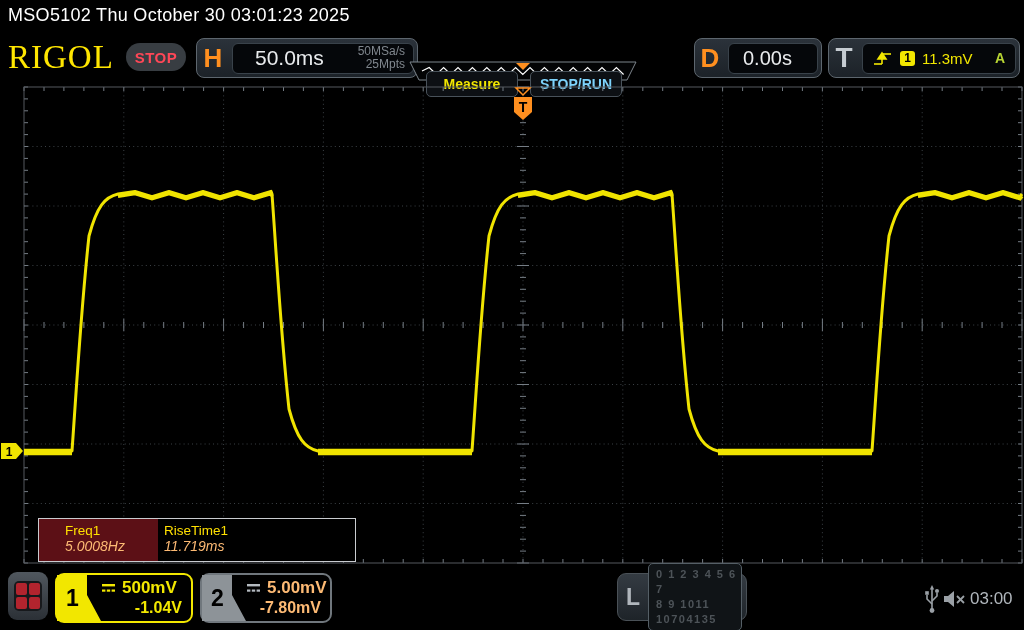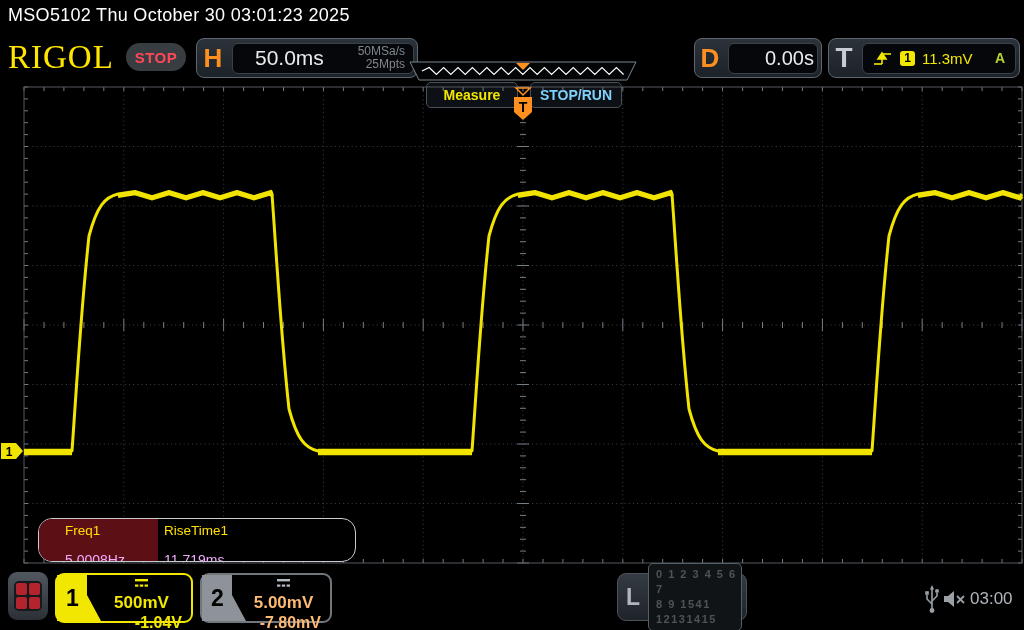--- a/index.html
+++ b/index.html
@@ -13,53 +13,53 @@
   .stop-pill{position:absolute;left:126px;top:13px;width:60px;height:28px;border-radius:14px;background:#383d42;color:#ff4757;font-weight:700;font-size:15px;display:flex;align-items:center;justify-content:center;letter-spacing:.5px;text-align:center;}
   .blk{position:absolute;top:8px;height:40px;background:linear-gradient(#2b323a,#1c2228);border:1.5px solid #5d666e;border-radius:8px;display:flex;align-items:center;box-sizing:border-box;}
   .blk .letter{font-weight:700;font-size:26px;color:#ff8f1f;width:32px;text-align:center;flex:0 0 auto;}
   .blk .inner{flex:1;height:31px;margin:0 3px;background:#05070a;border:1px solid #39424a;border-radius:6px;display:flex;align-items:center;box-sizing:border-box;}
   .hblock{left:196px;width:222px;}
   .hblock .inner{justify-content:space-between;padding:0 8px 0 22px;align-items:center;}
   .timebase{color:#e9ebed;font-size:21px;}
   .srate{color:#80878e;font-size:12px;line-height:13px;text-align:right;margin-left:20px;}
   .dblock{left:694px;width:128px;}
   .dblock .letter{width:30px;}
-  .dvalue{color:#e9ebed;font-size:20px;padding-left:14px;margin-left:22px;}
+  .dvalue{color:#e9ebed;font-size:20px;padding-left:14px;}
   .tblock{left:828px;width:192px;}
   .tblock .letter{color:#c6ccd2;font-size:28px;width:30px;}
   .tblock .inner{gap:7px;padding:0 10px;}
   .trig-badge{width:15px;height:15px;border-radius:3px;background:#f2e700;color:#000;font-weight:700;font-size:12px;display:flex;align-items:center;justify-content:center;flex:0 0 auto;}
   .trig-level{color:#f2e700;font-size:15px;}
   .trig-mode{color:#b7d433;font-size:14px;font-weight:700;margin-left:auto;}
-  .hbtn{position:absolute;top:52px;width:92px;height:26px;background:#0d1014;border:1.5px solid #49525a;border-radius:5px;font-weight:700;font-size:14px;display:flex;align-items:center;justify-content:center;box-sizing:border-box;padding:0;cursor:pointer;}
+  .hbtn{position:absolute;top:41px;width:92px;height:26px;background:#0d1014;border:1.5px solid #49525a;border-radius:5px;font-weight:700;font-size:14px;display:flex;align-items:center;justify-content:center;box-sizing:border-box;padding:0;cursor:pointer;}
   .measure-btn{left:426px;color:#f2e700;}
   .stoprun-btn{left:530px;color:#7dd3fc;}
   .strip{position:absolute;left:408px;top:31px;}
   
   #scope{position:absolute;left:0;top:0;}
   
-  .measbox{position:absolute;left:38px;top:518px;width:318px;height:44px;border:1.5px solid #c9ccd0;border-radius:14px;background:#000;display:flex;overflow:hidden;box-sizing:border-box;}
+  .measbox{position:absolute;left:38px;top:518px;width:318px;height:44px;border:1.5px solid #c9ccd0;border-radius:0;background:#000;display:flex;overflow:hidden;box-sizing:border-box;}
   .meascol{padding:4px 0 0 6px;box-sizing:border-box;}
   .meascol.c1{width:119px;background:#5c1016;padding-left:26px;}
   .meascol.c2{width:92px;}
   .mlabel{font-size:13.5px;color:#ffe000;}
-  .mval{font-size:14px;color:#f0abfc;margin-top:14px;}
+  .mval{font-size:14px;color:#fdba74;margin-top:0;font-style:italic;}
   
   .bottombar{position:absolute;left:0;top:568px;width:1024px;height:62px;}
   .menu-btn{position:absolute;left:8px;top:4px;width:40px;height:48px;border-radius:9px;background:linear-gradient(#50575e,#2b3036);display:flex;align-items:center;justify-content:center;cursor:pointer;}
   .menu-inner{width:28px;height:30px;background:#17191c;border-radius:5px;display:grid;grid-template-columns:11px 11px;grid-template-rows:12px 12px;gap:2px;place-content:center;}
   .menu-inner span{background:#b3242e;border-radius:2px;}
   .chblk{position:absolute;top:5px;height:50px;border-radius:9px;background:#000;box-sizing:border-box;cursor:pointer;}
   .ch1{left:55px;width:138px;border:2px solid #f2e700;}
   .ch2{left:200px;width:132px;border:2px solid #70777d;}
   .chtab{position:absolute;left:0;top:0;bottom:0;width:46px;clip-path:polygon(0 0,30px 0,30px 20px,44px 46px,0 46px);display:flex;align-items:center;padding-left:9px;box-sizing:border-box;font-weight:700;font-size:23px;color:#000;}
   .ch1 .chtab{background:#f2e700;}
   .ch2 .chtab{background:#8d9398;}
   .chcontent{position:absolute;left:44px;right:9px;top:3px;}
-  .chrow1{display:flex;align-items:center;gap:5px;font-weight:700;font-size:17px;flex-direction:column;}
+  .chrow1{display:flex;align-items:center;gap:5px;font-weight:700;font-size:17px;}
   .chrow2{text-align:right;font-weight:700;font-size:16px;margin-top:1px;}
   .ch1 .chcontent{color:#f2e700;}
   .ch2 .chcontent{color:#fdba74;}
   .dcicon{flex:0 0 auto;}
   
   .lblock{left:617px;width:130px;height:48px;border-radius:9px;background:linear-gradient(#343b42,#1e2429);border:1px solid #4a5157;display:flex;align-items:center;cursor:pointer;}
   .lblock{position:absolute;top:5px;box-sizing:border-box;}
   .ltab{width:30px;text-align:center;color:#b0b6bc;font-weight:700;font-size:23px;}
   .lnums{flex:1;margin:3px 4px 3px 0;background:#101417;border:1px solid #555f66;border-radius:5px;color:#4d5358;font-weight:700;font-size:11px;line-height:15px;padding:3px 0 3px 7px;letter-spacing:1.5px;}
   .tray{position:absolute;top:16px;display:flex;align-items:center;gap:3px;left:924px;}
@@ -491,21 +491,21 @@
           <span>5.00mV</span>
         </div>
         <div class="chrow2">-7.80mV</div>
       </div>
     </div>
 
     <div class="lblock">
       <div class="ltab">L</div>
       <div class="lnums">
         <div>0 1 2 3  4 5 6 7</div>
-        <div>8 9 1541 12131415</div>
+        <div>8 9 1011 10704135</div>
       </div>
     </div>
 
     <div class="tray">
       <svg width="16" height="30">
         <g stroke="#9aa0a6" stroke-width="1.6" fill="none">
           <line x1="8" y1="25" x2="8" y2="5"></line>
           <path d="M8,20 L3,15 L3,11"></path>
           <path d="M8,17 L13,12 L13,9"></path>
         </g>

